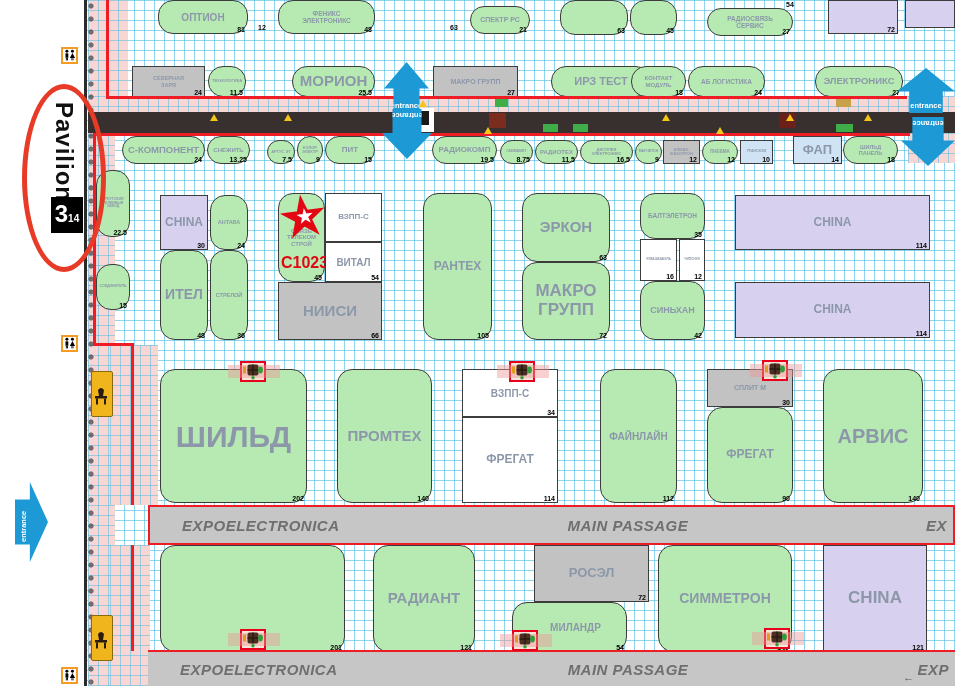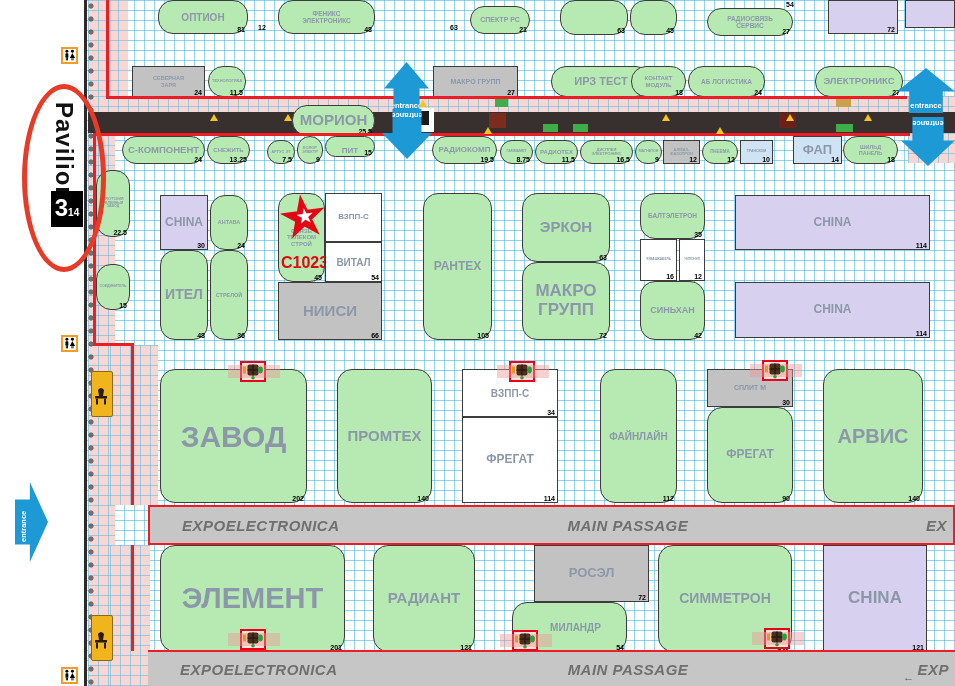--- a/index.html
+++ b/index.html
@@ -46,21 +46,21 @@
   .icon-table::before{content:"";position:absolute;left:-14px;top:2px;width:52px;height:13px;
         background:rgba(240,150,150,.45);z-index:-1;}
   .fnum{position:absolute;font-size:7px;font-weight:bold;color:#000;z-index:4;}
   .decor{position:absolute;z-index:5;}
   .tri{position:absolute;width:0;height:0;border-left:4px solid transparent;border-right:4px solid transparent;
         border-bottom:7px solid #f5c518;z-index:5;}
   #ellipse{position:absolute;left:22px;top:84px;width:74px;height:178px;border:5px solid #e73b28;
         border-radius:50%;z-index:8;}
   #pavilion{position:absolute;left:50px;top:102px;z-index:8;writing-mode:vertical-rl;font-size:24px;
         font-weight:bold;color:#111;letter-spacing:1px;}
-  #pav-badge{position:absolute;left:51px;top:191px;width:32px;height:36px;background:#000;color:#fff;
+  #pav-badge{position:absolute;left:51px;top:197px;width:32px;height:36px;background:#000;color:#fff;
         z-index:9;text-align:center;line-height:34px;}
   #pav-badge .big{font-size:24px;font-weight:bold;} #pav-badge .small{font-size:10px;font-weight:bold;}
   #back-arrow{position:absolute;left:903px;top:671px;font-size:11px;color:#555;z-index:9;}
   svg{display:block;}
 </style>
 </head>
 <body>
 
 <div id="map">
   <div id="grid-base" class="grid"></div>
@@ -112,21 +112,21 @@
       </div>
       <div class="booth gray" style="left: 132px; top: 66px; width: 73px; height: 31px; font-size: 5.5px;">
         <span class="blabel">СЕВЕРНАЯ
 ЗАРЯ</span>
         <span class="bnum">24</span>
       </div>
       <div class="booth green" style="left: 208px; top: 66px; width: 38px; height: 31px; font-size: 4px;">
         <span class="blabel">ТЕХНОЛОГИКА</span>
         <span class="bnum">11.5</span>
       </div>
-      <div class="booth green" style="left: 292px; top: 66px; width: 83px; height: 31px; font-size: 15px; margin-top: 39px;">
+      <div class="booth green" style="left: 292px; top: 66px; width: 83px; height: 31px; font-size: 15px;">
         <span class="blabel">МОРИОН</span>
         <span class="bnum">25.5</span>
       </div>
       <div class="booth gray" style="left: 433px; top: 66px; width: 85px; height: 31px; font-size: 7px;">
         <span class="blabel">МАКРО ГРУПП</span>
         <span class="bnum">27</span>
       </div>
       <div class="booth green" style="left: 551px; top: 66px; width: 100px; height: 31px; font-size: 11px;">
         <span class="blabel">ИРЗ ТЕСТ</span>
         <span class="bnum">24</span>
@@ -154,21 +154,21 @@
       </div>
       <div class="booth green" style="left: 267px; top: 140px; width: 28px; height: 24px; font-size: 4px;">
         <span class="blabel">АРГУС ЭТ</span>
         <span class="bnum">7.5</span>
       </div>
       <div class="booth green" style="left: 297px; top: 136px; width: 26px; height: 28px; font-size: 4px;">
         <span class="blabel">КОЛОР
 ЭЛЕКТР</span>
         <span class="bnum">9</span>
       </div>
-      <div class="booth green" style="left: 325px; top: 136px; width: 50px; height: 21px; font-size: 8px; align-items: flex-end;">
+      <div class="booth green" style="left: 325px; top: 136px; width: 50px; height: 28px; font-size: 8px;">
         <span class="blabel">ПИТ</span>
         <span class="bnum">15</span>
       </div>
       <div class="booth green" style="left: 432px; top: 136px; width: 65px; height: 28px; font-size: 8px;">
         <span class="blabel">РАДИОКОМП</span>
         <span class="bnum">19.5</span>
       </div>
       <div class="booth green" style="left: 500px; top: 140px; width: 33px; height: 24px; font-size: 3.5px;">
         <span class="blabel">ГАММАМЕТ</span>
         <span class="bnum">8.75</span>
@@ -287,21 +287,21 @@
       </div>
       <div class="booth purple" style="left: 735px; top: 195px; width: 195px; height: 55px; font-size: 12px;">
         <span class="blabel">CHINA</span>
         <span class="bnum">114</span>
       </div>
       <div class="booth purple" style="left: 735px; top: 282px; width: 195px; height: 56px; font-size: 12px;">
         <span class="blabel">CHINA</span>
         <span class="bnum">114</span>
       </div>
       <div class="booth green" style="left: 160px; top: 369px; width: 147px; height: 134px; font-size: 30px;">
-        <span class="blabel">ЗАВОД</span>
+        <span class="blabel">ШИЛЬД</span>
         <span class="bnum">202</span>
       </div>
       <div class="booth green" style="left: 337px; top: 369px; width: 95px; height: 134px; font-size: 15px;">
         <span class="blabel">ПРОМТЕХ</span>
         <span class="bnum">140</span>
       </div>
       <div class="booth white" style="left: 462px; top: 369px; width: 96px; height: 48px; font-size: 10px;">
         <span class="blabel">ВЗПП-С</span>
         <span class="bnum">34</span>
       </div>
@@ -319,21 +319,20 @@
       </div>
       <div class="booth green" style="left: 707px; top: 407px; width: 86px; height: 96px; font-size: 12px;">
         <span class="blabel">ФРЕГАТ</span>
         <span class="bnum">90</span>
       </div>
       <div class="booth green" style="left: 823px; top: 369px; width: 100px; height: 134px; font-size: 20px;">
         <span class="blabel">АРВИС</span>
         <span class="bnum">140</span>
       </div>
       <div class="booth green" style="left: 160px; top: 545px; width: 185px; height: 107px; font-size: 29px;">
-        <span class="blabel">ЭЛЕМЕНТ</span>
         <span class="bnum">201</span>
       </div>
       <div class="booth green" style="left: 373px; top: 545px; width: 102px; height: 107px; font-size: 15px;">
         <span class="blabel">РАДИАНТ</span>
         <span class="bnum">121</span>
       </div>
       <div class="booth gray" style="left: 512px; top: 545px; width: 115px; height: 57px; font-size: 13px; margin-left: 22px;">
         <span class="blabel">РОСЭЛ</span>
         <span class="bnum">72</span>
       </div>

